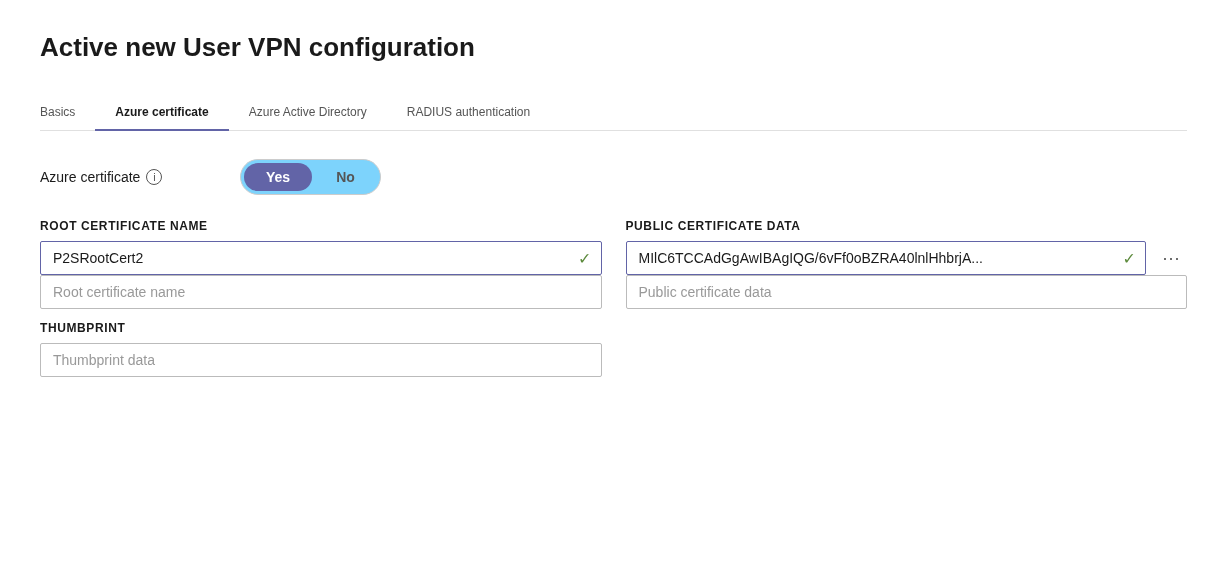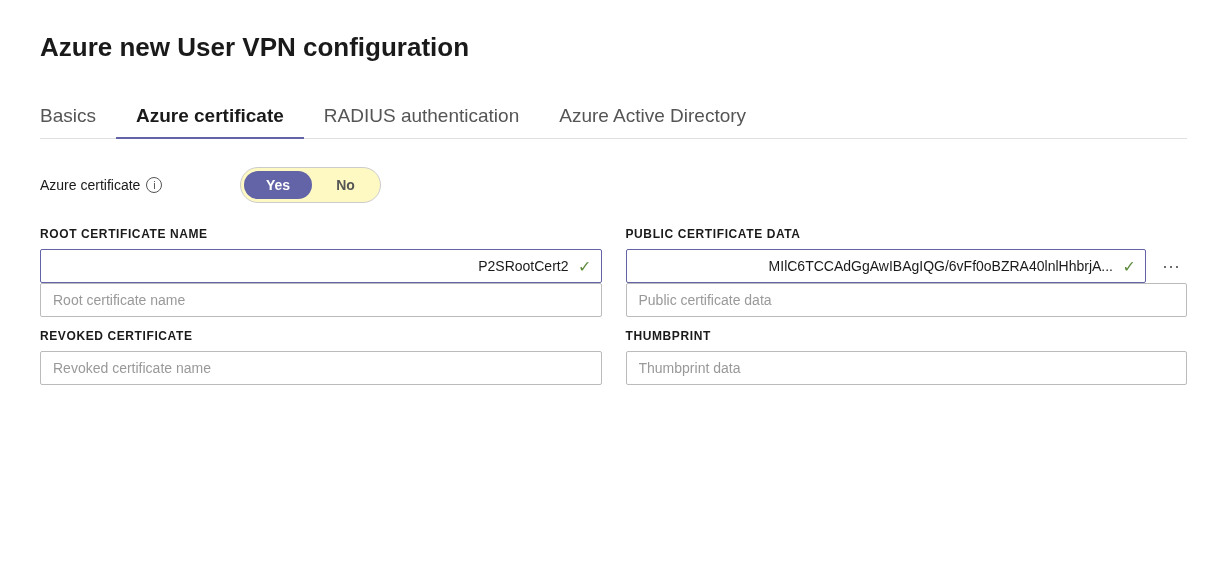--- a/index.html
+++ b/index.html
@@ -21,21 +21,21 @@
 
     .tabs {
       display: flex;
       gap: 0;
       border-bottom: 1px solid #e0e0e0;
       margin-bottom: 28px;
     }
 
     .tab {
       padding: 10px 20px;
-      font-size: 19px;
+      font-size: 12px;
       color: #555;
       cursor: pointer;
       border-bottom: 2px solid transparent;
       margin-bottom: -1px;
       white-space: nowrap;
     }
 
     .tab:first-child {
       padding-left: 0;
     }
@@ -71,21 +71,21 @@
       border-radius: 50%;
       font-size: 11px;
       color: #555;
       cursor: pointer;
     }
 
     
     .toggle-group {
       display: flex;
       align-items: center;
-      background: #fef9c3;
+      background: #7dd3fc;
       border-radius: 20px;
       padding: 3px;
       gap: 2px;
       border: 1px solid #ccc;
     }
 
     .toggle-btn {
       padding: 6px 22px;
       border-radius: 16px;
       font-size: 14px;
@@ -164,48 +164,47 @@
 
     .input-with-check {
       position: relative;
       display: flex;
       align-items: center;
       flex: 1;
     }
 
     .input-with-check .input-field {
       padding-right: 32px;
-      text-align: right;
     }
 
     .input-with-check .check-icon {
       position: absolute;
       right: 10px;
     }
 
     .public-cert-row {
       display: flex;
       align-items: center;
       gap: 9px;
     }
 
     .public-cert-row .input-with-check {
       flex: 1;
     }
   </style>
 </head>
 <body>
 
-<h1 class="page-title">Azure new User VPN configuration</h1>
+<h1 class="page-title">Active new User VPN configuration</h1>
 
 <nav class="tabs">
   <div class="tab">Basics</div>
   <div class="tab active">Azure certificate</div>
+  <div class="tab">Azure Active Directory</div>
   <div class="tab">RADIUS authentication</div>
-  <div class="tab">Azure Active Directory</div>
 </nav>
 
 <div class="form-row">
   <div class="form-label">
     <span>Azure certificate</span>
     <span class="info-icon">i</span>
   </div>
   <div class="toggle-group">
     <button class="toggle-btn active">Yes</button>
     <button class="toggle-btn">No</button>
@@ -240,22 +239,18 @@
     <div>
       <input class="input-field" type="text" placeholder="Root certificate name" style="">
     </div>
     <div>
       <input class="input-field" type="text" placeholder="Public certificate data" style="">
     </div>
   </div>
 
   <div class="two-col" style="margin-top: 12px;">
     <div>
-      <div class="col-header">REVOKED CERTIFICATE</div>
-      <input class="input-field" type="text" placeholder="Revoked certificate name" style="">
-    </div>
-    <div>
       <div class="col-header">THUMBPRINT</div>
       <input class="input-field" type="text" placeholder="Thumbprint data" style="">
     </div>
   </div>
 
 </div>
 
 </body></html>

